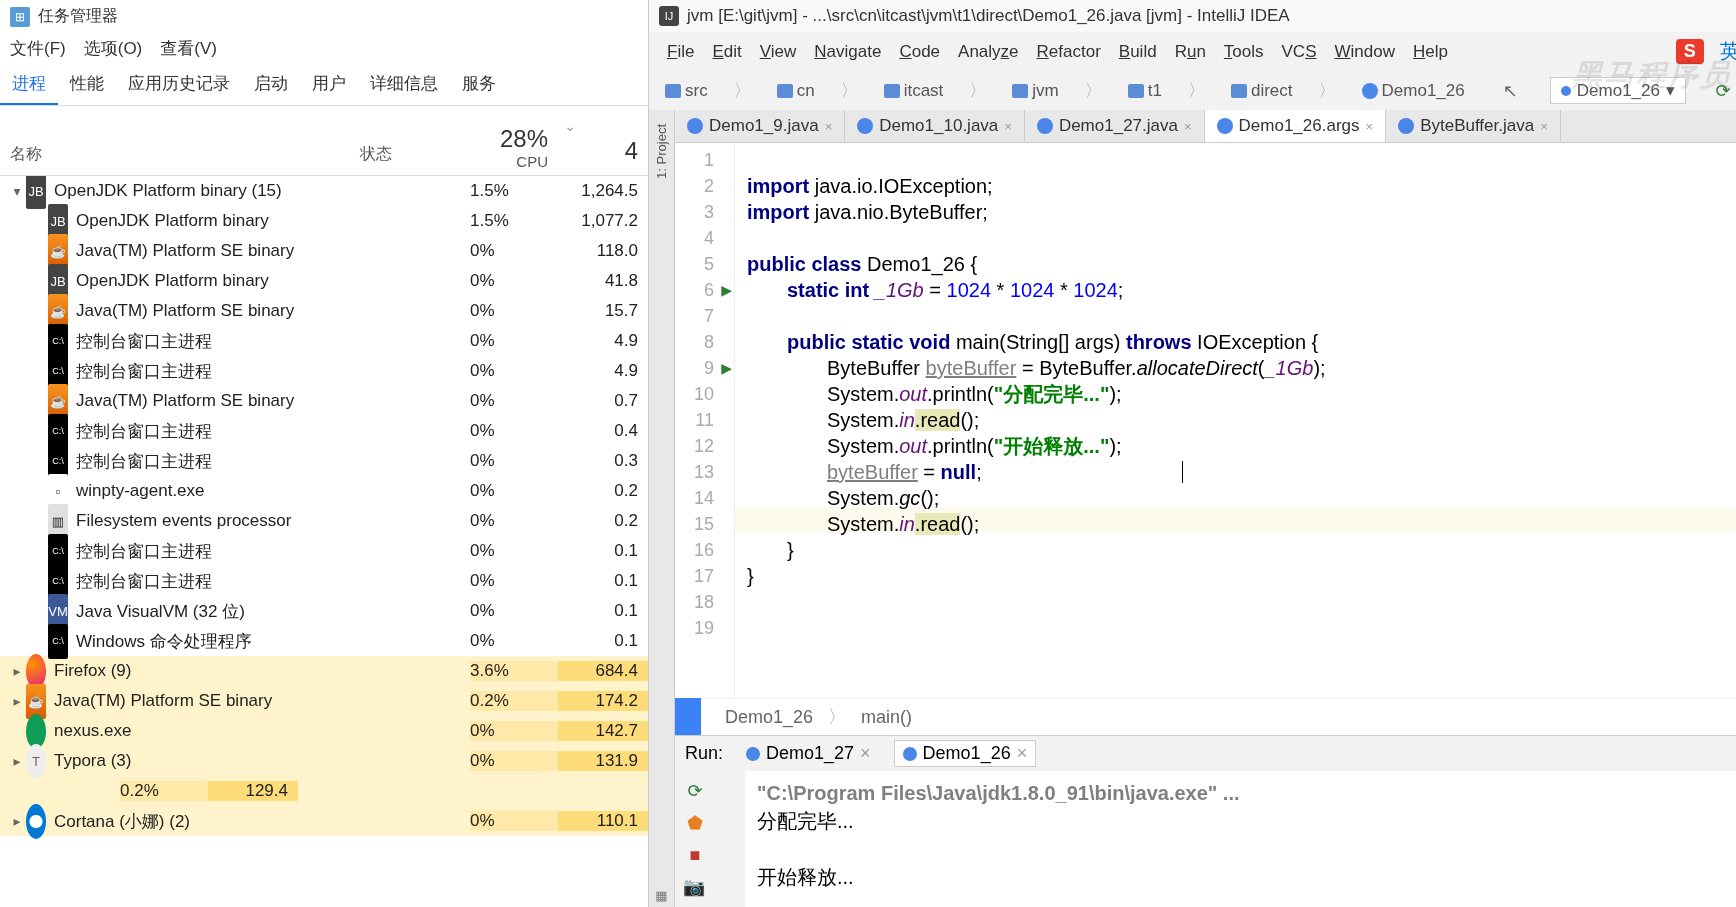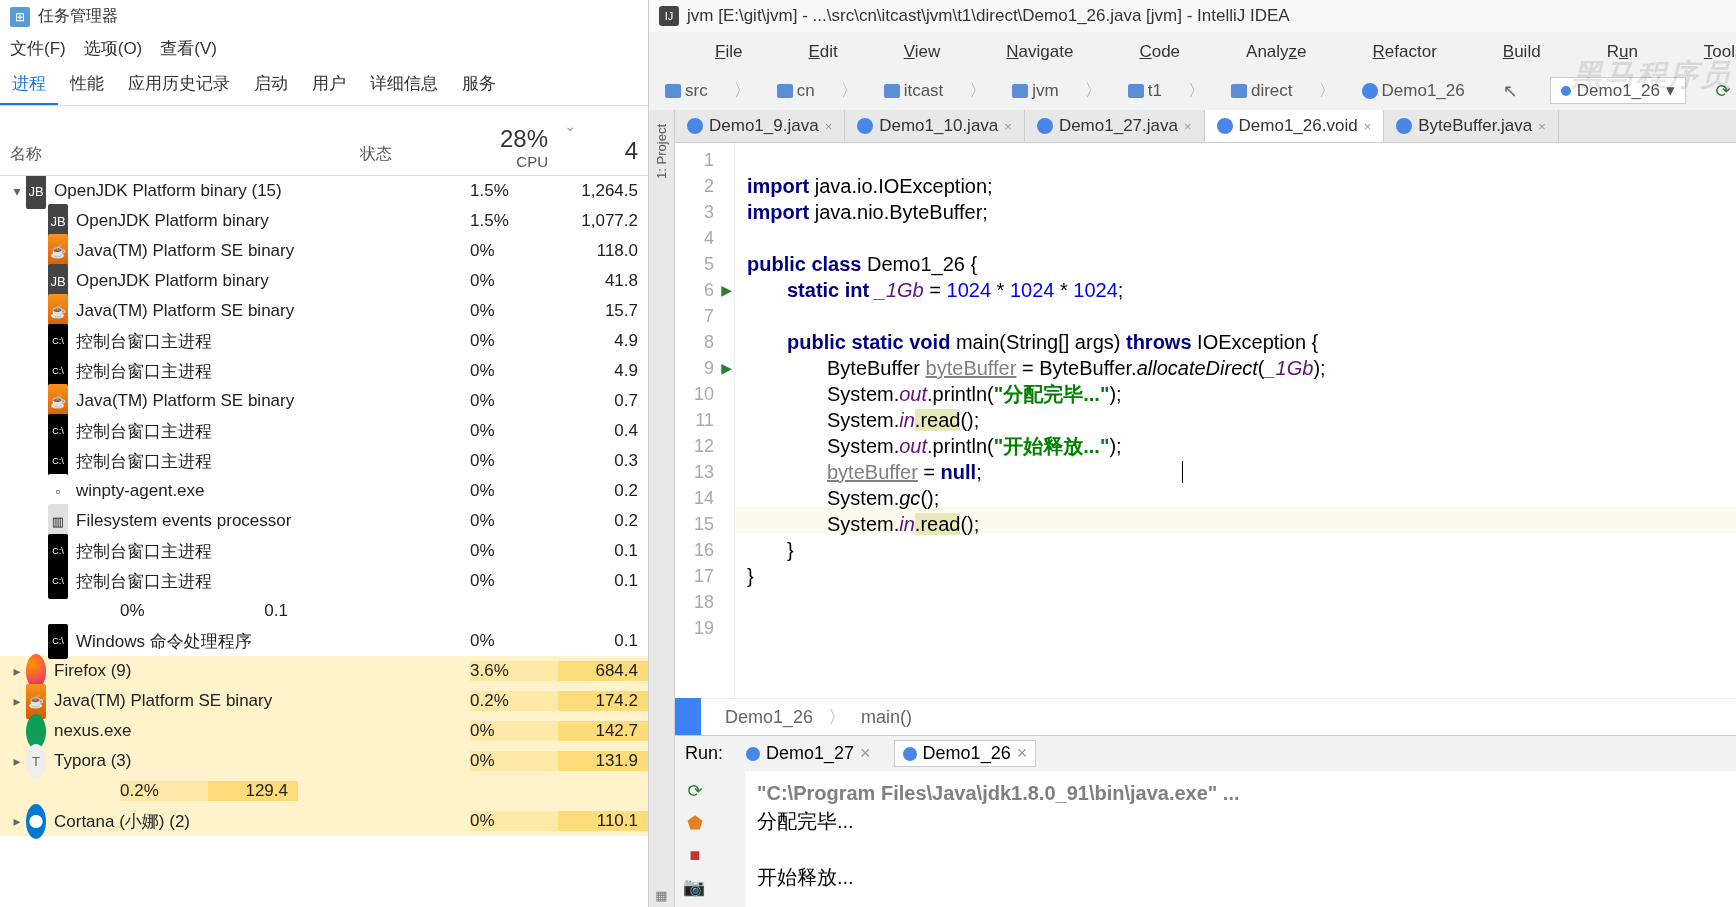--- a/index.html
+++ b/index.html
@@ -40,21 +40,21 @@
 .ic-nexus { background: #0f9d58; border-radius: 50%; }
 .ic-typ { background: #eee; color: #666; border-radius: 50%; }
 .ic-host { background: linear-gradient(45deg,#5cb3ff,#007bff); }
 .ic-cortana { background: radial-gradient(circle,#fff 30%,#0078d4 35%); border-radius: 50%; }
 .indent1 { padding-left: 30px; }
 
 .right-panel { flex: 1; height: 100%; display: flex; flex-direction: column; background: #3b82f6; }
 .ij-title { display: flex; align-items: center; padding: 6px 10px; font-size: 17px; color: #333; background: #f8f8f8; }
 .ij-title-icon { width: 20px; height: 20px; margin-right: 8px; background: #444; border-radius: 3px; display: inline-flex; align-items: center; justify-content: center; color: #fff; font-size: 11px; }
 .ij-menu { display: flex; gap: 2px; padding: 4px 10px; font-size: 17px; color: #333; background: #f2f2f2; align-items: center; }
-.ij-menu span { padding: 2px 8px; cursor: default; margin-left: 48px; }
+.ij-menu span { padding: 2px 8px; cursor: default; }
 .ij-menu span u { text-decoration: underline; }
 .ij-toolbar-right { margin-left: auto; display: flex; align-items: center; gap: 8px; }
 .ij-ime { background: #ea3b2d; color: #fff; padding: 2px 6px; border-radius: 4px; font-weight: bold; font-size: 18px; }
 .ij-lang { color: #0078d4; font-size: 20px; }
 .ij-bread { display: flex; align-items: center; padding: 6px 10px; font-size: 17px; color: #555; background: #f2f2f2; gap: 20px; }
 .bc-item { display: flex; align-items: center; gap: 4px; padding: 2px 6px; }
 .bc-sep { color: #aaa; }
 .bc-folder { width: 16px; height: 14px; background: #5b8dd6; border-radius: 2px; display: inline-block; }
 .bc-class { width: 16px; height: 16px; background: #4a86e8; border-radius: 50%; display: inline-block; }
 .bc-back { color: #666; font-size: 18px; margin-left: 12px; }
@@ -263,20 +263,25 @@
         <div class="tm-name indent1">
           <span class="tm-exp"></span>
           <span class="tm-icon ic-cmd">C:\</span>
           <span>控制台窗口主进程</span>
         </div>
         <div class="tm-status"></div>
         <div class="tm-cpu">0%</div>
         <div class="tm-mem">0.1</div>
       </div>
       <div class="tm-row">
+        <div class="tm-name indent1">
+          <span class="tm-exp"></span>
+          <span class="tm-icon ic-vvm">VM</span>
+          <span>Java VisualVM (32 位)</span>
+        </div>
         <div class="tm-status"></div>
         <div class="tm-cpu">0%</div>
         <div class="tm-mem">0.1</div>
       </div>
       <div class="tm-row">
         <div class="tm-name indent1">
           <span class="tm-exp"></span>
           <span class="tm-icon ic-cmd">C:\</span>
           <span>Windows 命令处理程序</span>
         </div>
@@ -432,21 +437,21 @@
             <span>Demo1_10.java</span>
             <span class="ij-tab-close">×</span>
           </div>
           <div class="ij-tab">
             <span class="ij-tab-icon"></span>
             <span>Demo1_27.java</span>
             <span class="ij-tab-close">×</span>
           </div>
           <div class="ij-tab active">
             <span class="ij-tab-icon"></span>
-            <span>Demo1_26.void</span>
+            <span>Demo1_26.args</span>
             <span class="ij-tab-close">×</span>
           </div>
           <div class="ij-tab">
             <span class="ij-tab-icon"></span>
             <span>ByteBuffer.java</span>
             <span class="ij-tab-close">×</span>
           </div>
         </div>
       <div class="ij-editor-wrap">
         <div class="ij-gutter">

